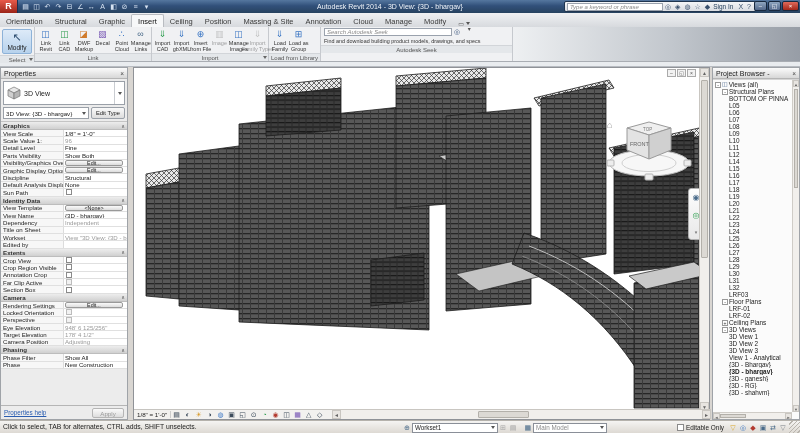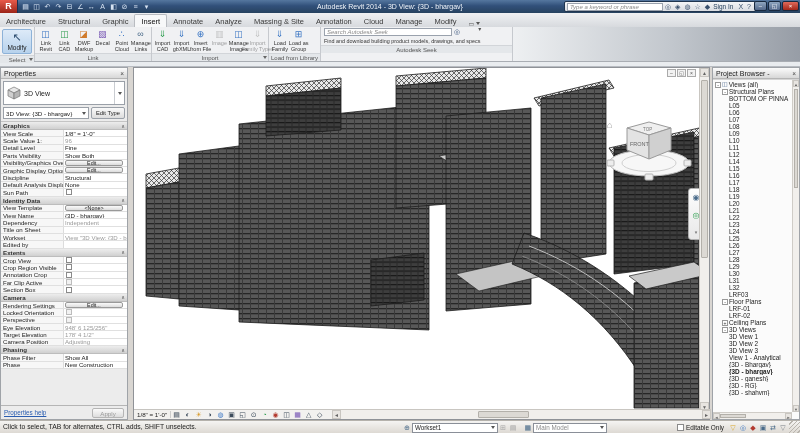--- a/index.html
+++ b/index.html
@@ -219,26 +219,26 @@
   </div>
   <div class="winbtns">
     <div class="wbtn">–</div>
     <div class="wbtn">◱</div>
     <div class="wbtn close">×</div>
   </div>
 </div>
 
 <div class="tabrow">
   <div id="tabs" style="display:flex;align-items:flex-end;">
-      <div class="tab">Architecture</div>
+      <div class="tab">Orientation</div>
       <div class="tab">Structural</div>
       <div class="tab">Graphic</div>
       <div class="tab active">Insert</div>
-      <div class="tab">Annotate</div>
-      <div class="tab">Analyze</div>
+      <div class="tab">Ceiling</div>
+      <div class="tab">Position</div>
       <div class="tab">Massing &amp; Site</div>
       <div class="tab">Annotation</div>
       <div class="tab">Cloud</div>
       <div class="tab">Manage</div>
       <div class="tab">Modify</div>
     </div>
   <div class="tabextras">
     <span>▭</span>
       <span class="caret">▾</span>
   </div>

